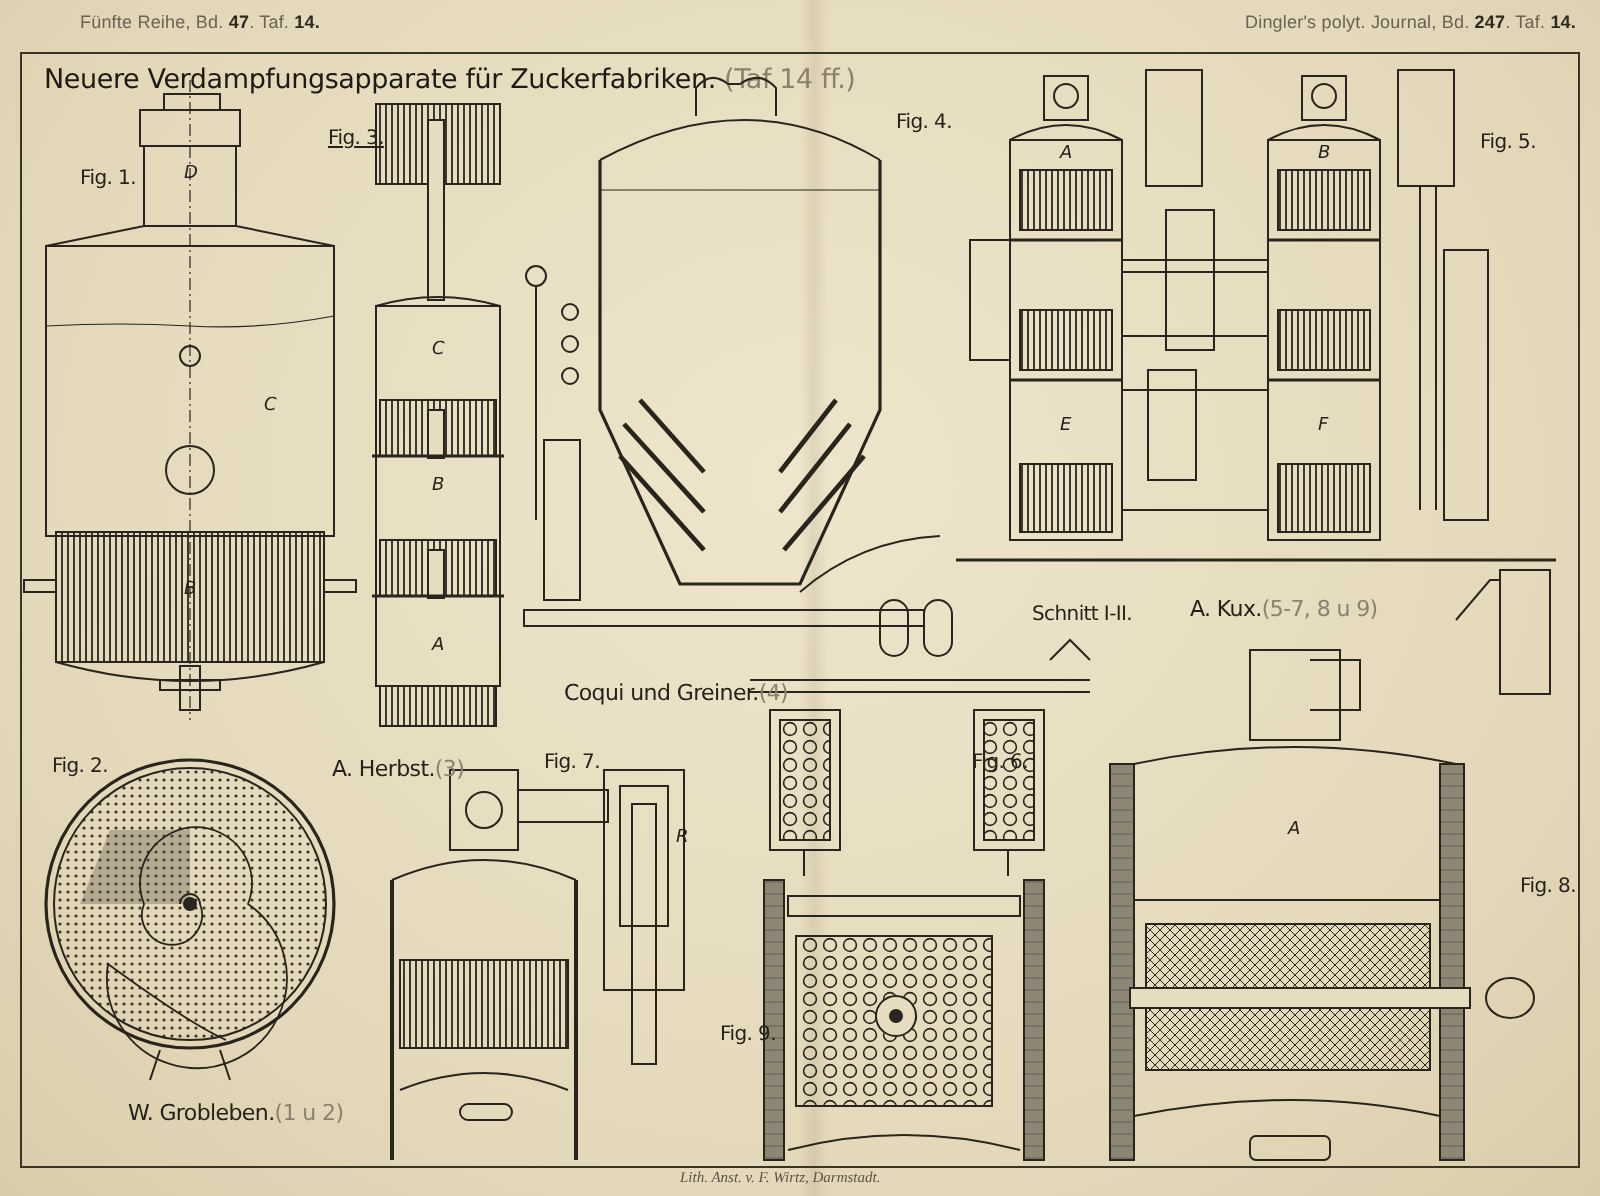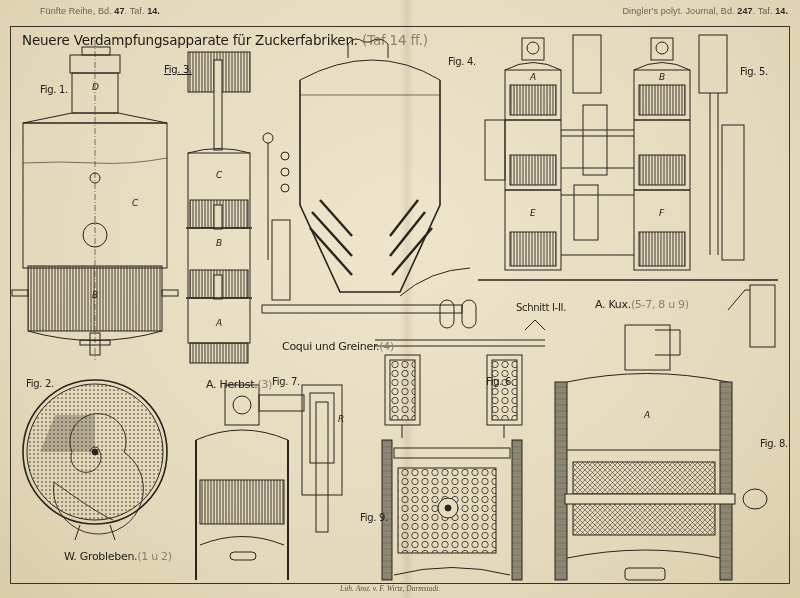--- a/index.html
+++ b/index.html
@@ -270,21 +270,21 @@
 <div class="lbl" style="left:530px;top:72px;font-style:italic;font-size:9px;">A</div>
 <div class="lbl" style="left:659px;top:72px;font-style:italic;font-size:9px;">B</div>
 <div class="lbl" style="left:530px;top:208px;font-style:italic;font-size:9px;">E</div>
 <div class="lbl" style="left:659px;top:208px;font-style:italic;font-size:9px;">F</div>
 <div class="lbl" style="left:644px;top:410px;font-style:italic;font-size:9px;">A</div>
 <div class="lbl" style="left:338px;top:414px;font-style:italic;font-size:9px;">R</div>
 
 <div class="lbl credit" style="left:64px;top:550px;">
   <span>W. Grobleben.</span><span class="ref">(1 u 2)</span>
 </div>
-<div class="lbl credit" style="left:166px;top:378px;margin-left:40px;">
+<div class="lbl credit" style="left:166px;top:378px;">
   <span>A. Herbst.</span><span class="ref">(3)</span>
 </div>
 <div class="lbl credit" style="left:282px;top:340px;">
   <span>Coqui und Greiner.</span><span class="ref">(4)</span>
 </div>
 <div class="lbl credit" style="left:595px;top:298px;">
   <span>A. Kux.</span><span class="ref">(5-7, 8 u 9)</span>
 </div>
 
 <div class="imprint">Lith. Anst. v. F. Wirtz, Darmstadt.</div>

